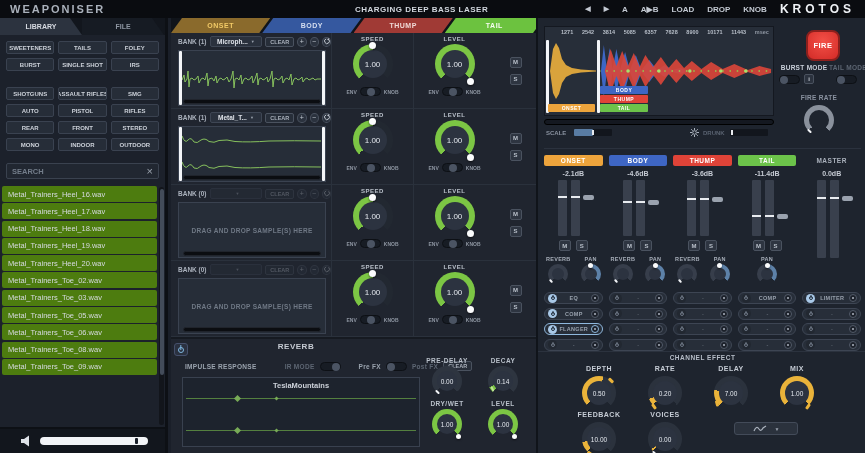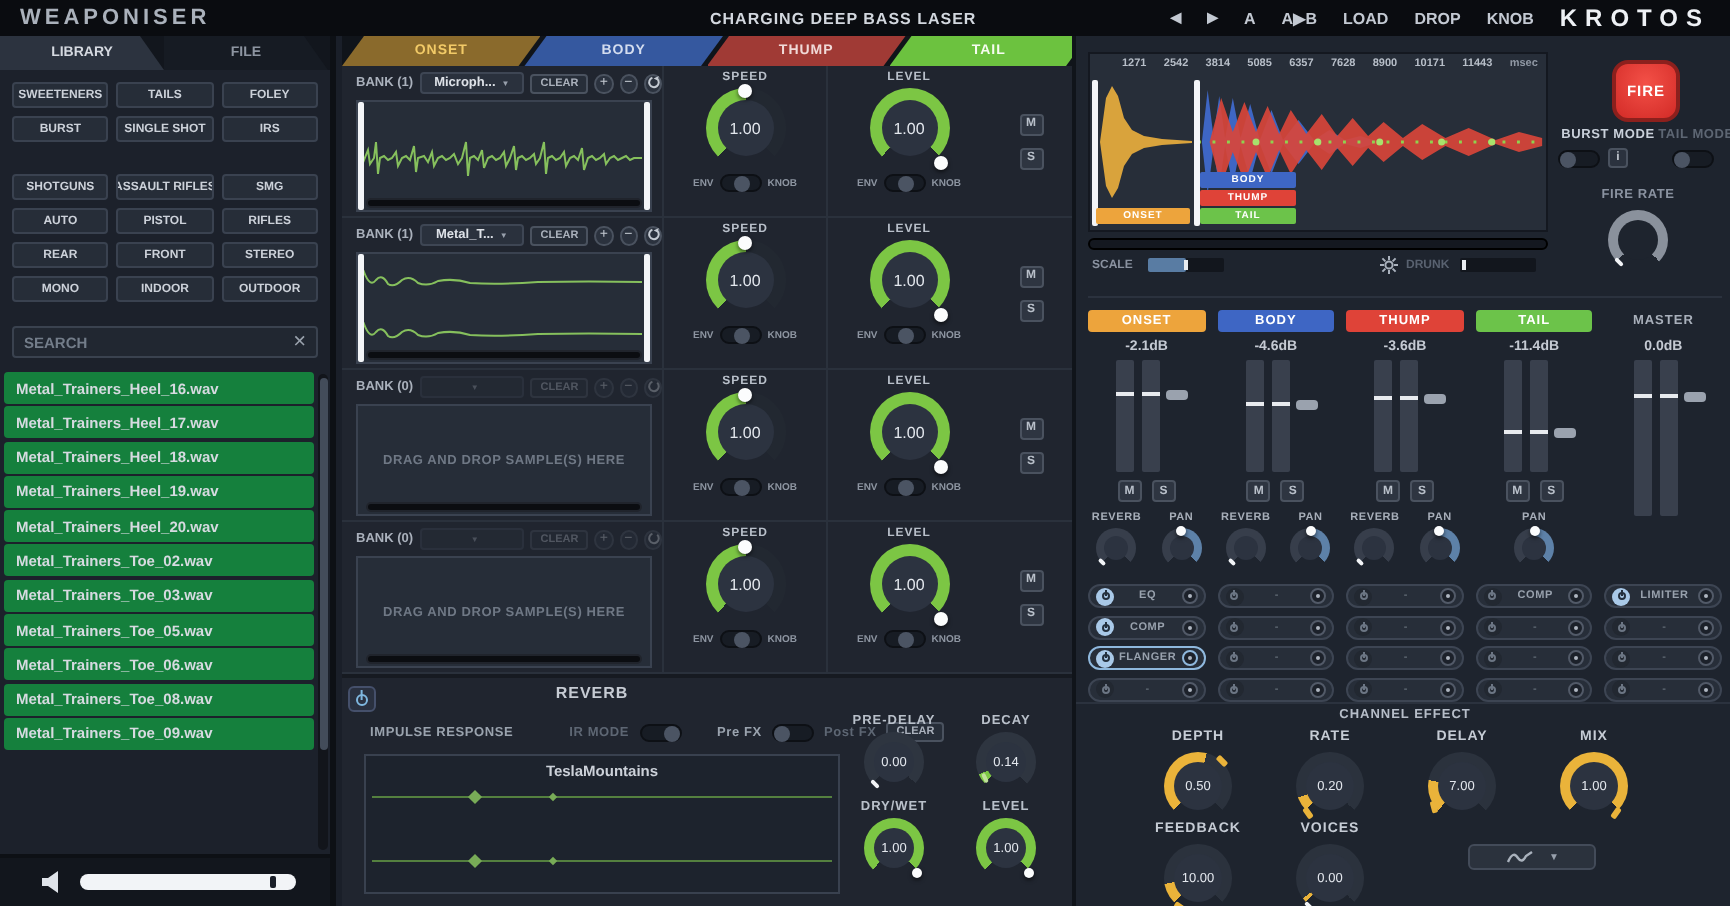--- a/index.html
+++ b/index.html
@@ -20,21 +20,21 @@
 .stab{width:82px;display:flex;align-items:center;justify-content:center;font-size:7px;font-weight:bold;color:#8d95a1;background:#161b23;clip-path:polygon(0 0,calc(100% - 12px) 0,100% 100%,0 100%)}
 .stab.on{background:#2c333f;color:#d6dae1}
 .catgrid{display:grid;grid-template-columns:1fr 1fr 1fr;gap:4px;padding:6px}
 .catgrid.g2{padding-top:10px}
 .catbtn{height:13px;background:#262d38;border:1px solid #3a4250;border-radius:2px;display:flex;align-items:center;justify-content:center;font-size:6px;font-weight:bold;color:#ccd1d9;white-space:nowrap;overflow:hidden}
 .search{margin:6px;height:16px;background:#212731;border:1px solid #3a424f;border-radius:2px;display:flex;align-items:center;padding:0 5px}
 .search input{flex:1;background:none;border:none;outline:none;font-size:7.5px;font-weight:bold;color:#c6ccd4;font-family:"Liberation Sans",sans-serif}
 .search input::placeholder{color:#737d8a}
 .xic{font-size:11px;color:#9aa2ad;line-height:1}
 .flist{flex:1;position:relative;padding:1px 8px 0 2px;overflow:hidden}
-.fitem{height:16px;margin-bottom:1.3px;background:#15803d;border-radius:2px;display:flex;align-items:center;padding-left:6px;font-size:7.5px;font-weight:bold;color:#d6dae0}
+.fitem{height:16px;margin-bottom:1.3px;background:#4d7c0f;border-radius:2px;display:flex;align-items:center;padding-left:6px;font-size:7.5px;font-weight:normal;color:#d6dae0}
 .sbtrack{position:absolute;right:1px;top:2px;width:5px;bottom:2px;background:#12151b;border-radius:3px}
 .sbthumb{position:absolute;left:.5px;top:2px;width:4px;height:78%;background:#434c5a;border-radius:3px}
 .volbar{height:26px;background:#12161d;border-top:2px solid #0d1015;display:flex;align-items:center;gap:8px;padding-left:20px}
 .volslider{position:relative;width:108px;height:8px;background:#f2f4f7;border-radius:4px}
 .volnotch{position:absolute;right:10px;top:1px;width:3px;height:6px;background:#1a1f29;border-radius:1px}
 
 .center{position:absolute;top:18px;left:171px;width:365px;height:435px;background:#20252f}
 .etabs{display:flex;height:15px;background:#10141a}
 .etab{flex:1;display:flex;align-items:center;justify-content:center;font-size:7px;font-weight:bold;letter-spacing:.5px;clip-path:polygon(11px 0,100% 0,calc(100% - 11px) 100%,0 100%);margin-right:-8px}
 .t-onset{background:#8a6a2c;color:#f2ca67}

